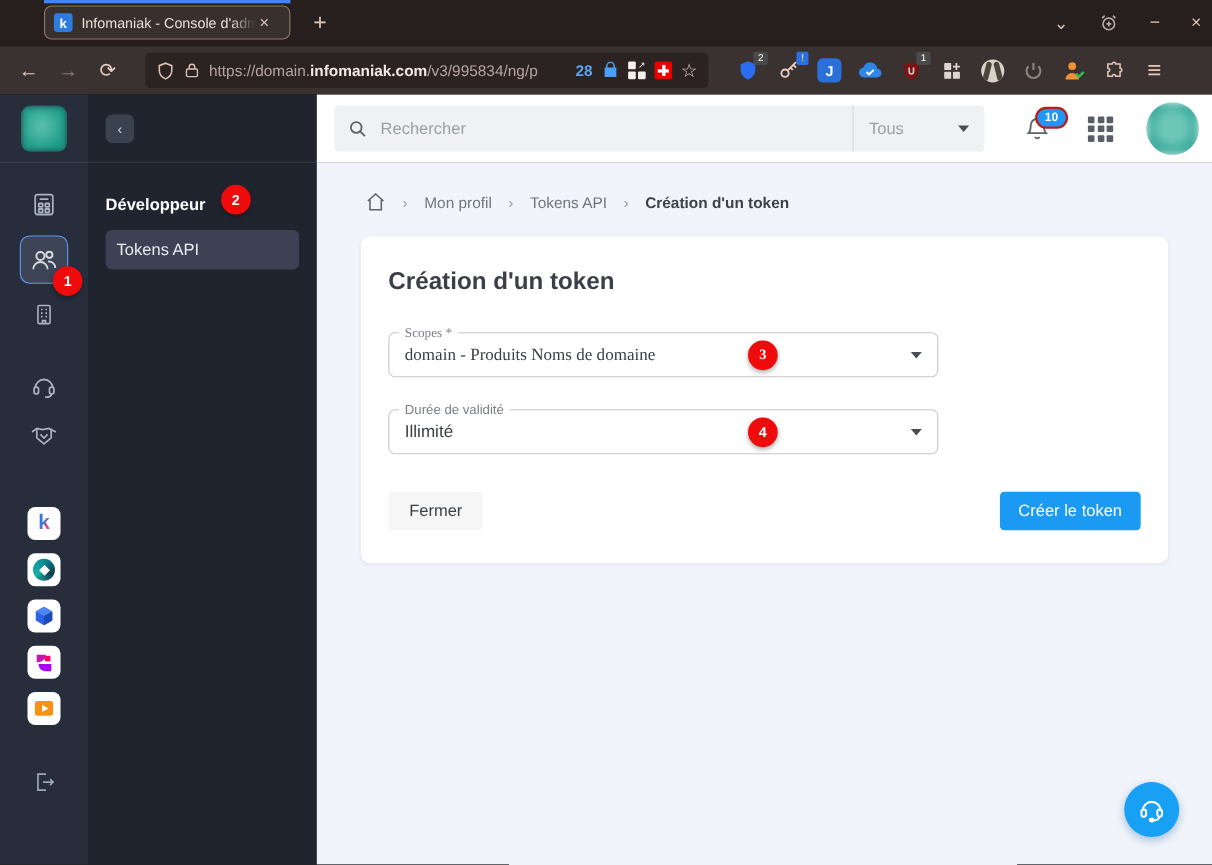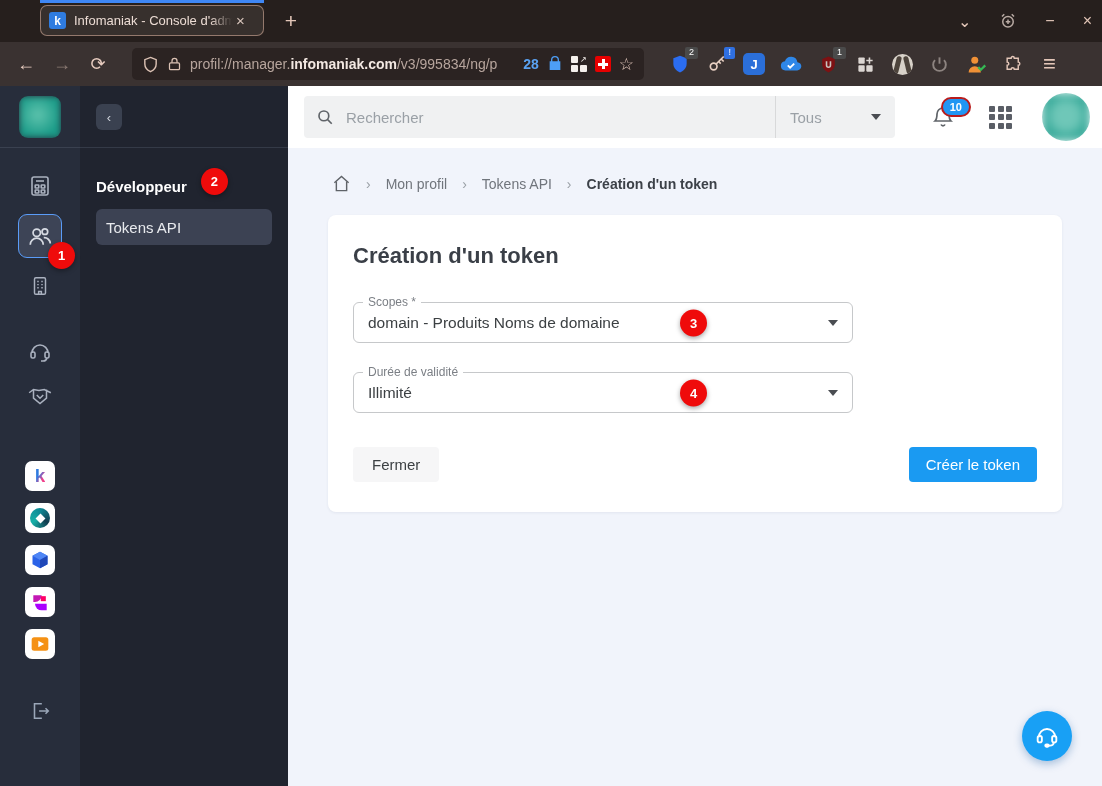--- a/index.html
+++ b/index.html
@@ -96,21 +96,21 @@
   .content { position:relative; flex:1; background:#f1f4fb; padding:0 40px; overflow:hidden; }
   .breadcrumb { display:flex; align-items:center; gap:15px; padding:26px 0 0 4px; font-size:14px; color:#70757c; }
   .crumb-last { color:#3c4148; font-weight:bold; }
   .crumb-sep { color:#9aa0a6; font-size:14px; }
 
   .card { margin-top:22px; background:#fff; border-radius:8px; padding:28px 25px 30px; box-shadow:0 1px 3px rgba(30,40,90,.07); }
   .card-title { font-size:22px; font-weight:bold; color:#3a3f47; }
   .card-sub { margin-top:17px; font-size:15px; color:#5f6368; }
   .mselect { position:relative; width:500px; height:41px; border:1px solid #c6c8ca; border-radius:6px;
              display:flex; align-items:center; padding:0 14px; }
-  .mselect.first { margin-top:33px; }
+  .mselect.first { margin-top:33px;font-family:Liberation Serif, serif; }
   .mselect.second { margin-top:29px; }
   .mlabel { position:absolute; top:-8px; left:9px; background:#fff; padding:0 5px; font-size:12px; color:#7b7f85; }
   .mvalue { font-size:15.5px; color:#3c4043; }
   .actions { margin-top:34px; display:flex; align-items:center; justify-content:space-between; }
   .btn-light { height:35px; padding:0 19px; background:#f6f6f7; border:none; border-radius:4px;
                font-size:15px; color:#3c4043; font-family:"Liberation Sans", sans-serif; }
   .btn-blue { height:35px; padding:0 17px; background:#1a9af2; border:none; border-radius:4px;
               font-size:15px; color:#fff; font-family:"Liberation Sans", sans-serif; }
 
   .rbadge { width:27px; height:27px; border-radius:50%; background:#ef0b0b; color:#fff; font-size:13px; font-weight:bold;
@@ -162,21 +162,21 @@
         <svg width="17" height="17" viewBox="0 0 24 24" fill="none" stroke="#dcc2b4" stroke-width="2">
           <path d="M12 2l8 3.2v6.2c0 5-3.4 8.7-8 10.8-4.6-2.1-8-5.8-8-10.8V5.2z"></path>
         </svg>
       </span>
       <span>
         <svg width="15" height="16" viewBox="0 0 24 24" fill="none" stroke="#dcc2b4" stroke-width="2">
           <rect x="4" y="10" width="16" height="11" rx="2"></rect>
             <path d="M8 10V7a4 4 0 0 1 8 0v3"></path>
         </svg>
       </span>
-      <div class="urltext"><span>profil://manager.</span><span class="bright">infomaniak.com</span><span>/v3/995834/ng/p</span></div>
+      <div class="urltext"><span>https://domain.</span><span class="bright">infomaniak.com</span><span>/v3/995834/ng/p</span></div>
       <span class="url-count">28</span>
       <span class="bag-icon">
         <svg width="16" height="16" viewBox="0 0 24 24" fill="#4d9ef6">
           <path d="M6 8V6a6 6 0 0 1 12 0v2h2v13H4V8h2zm2 0h8V6a4 4 0 0 0-8 0v2z"></path>
         </svg>
       </span>
       <span class="ctn-grid">
         <span class="sq"></span>
           <span class="arr">↗</span>
           <span class="sq"></span>

